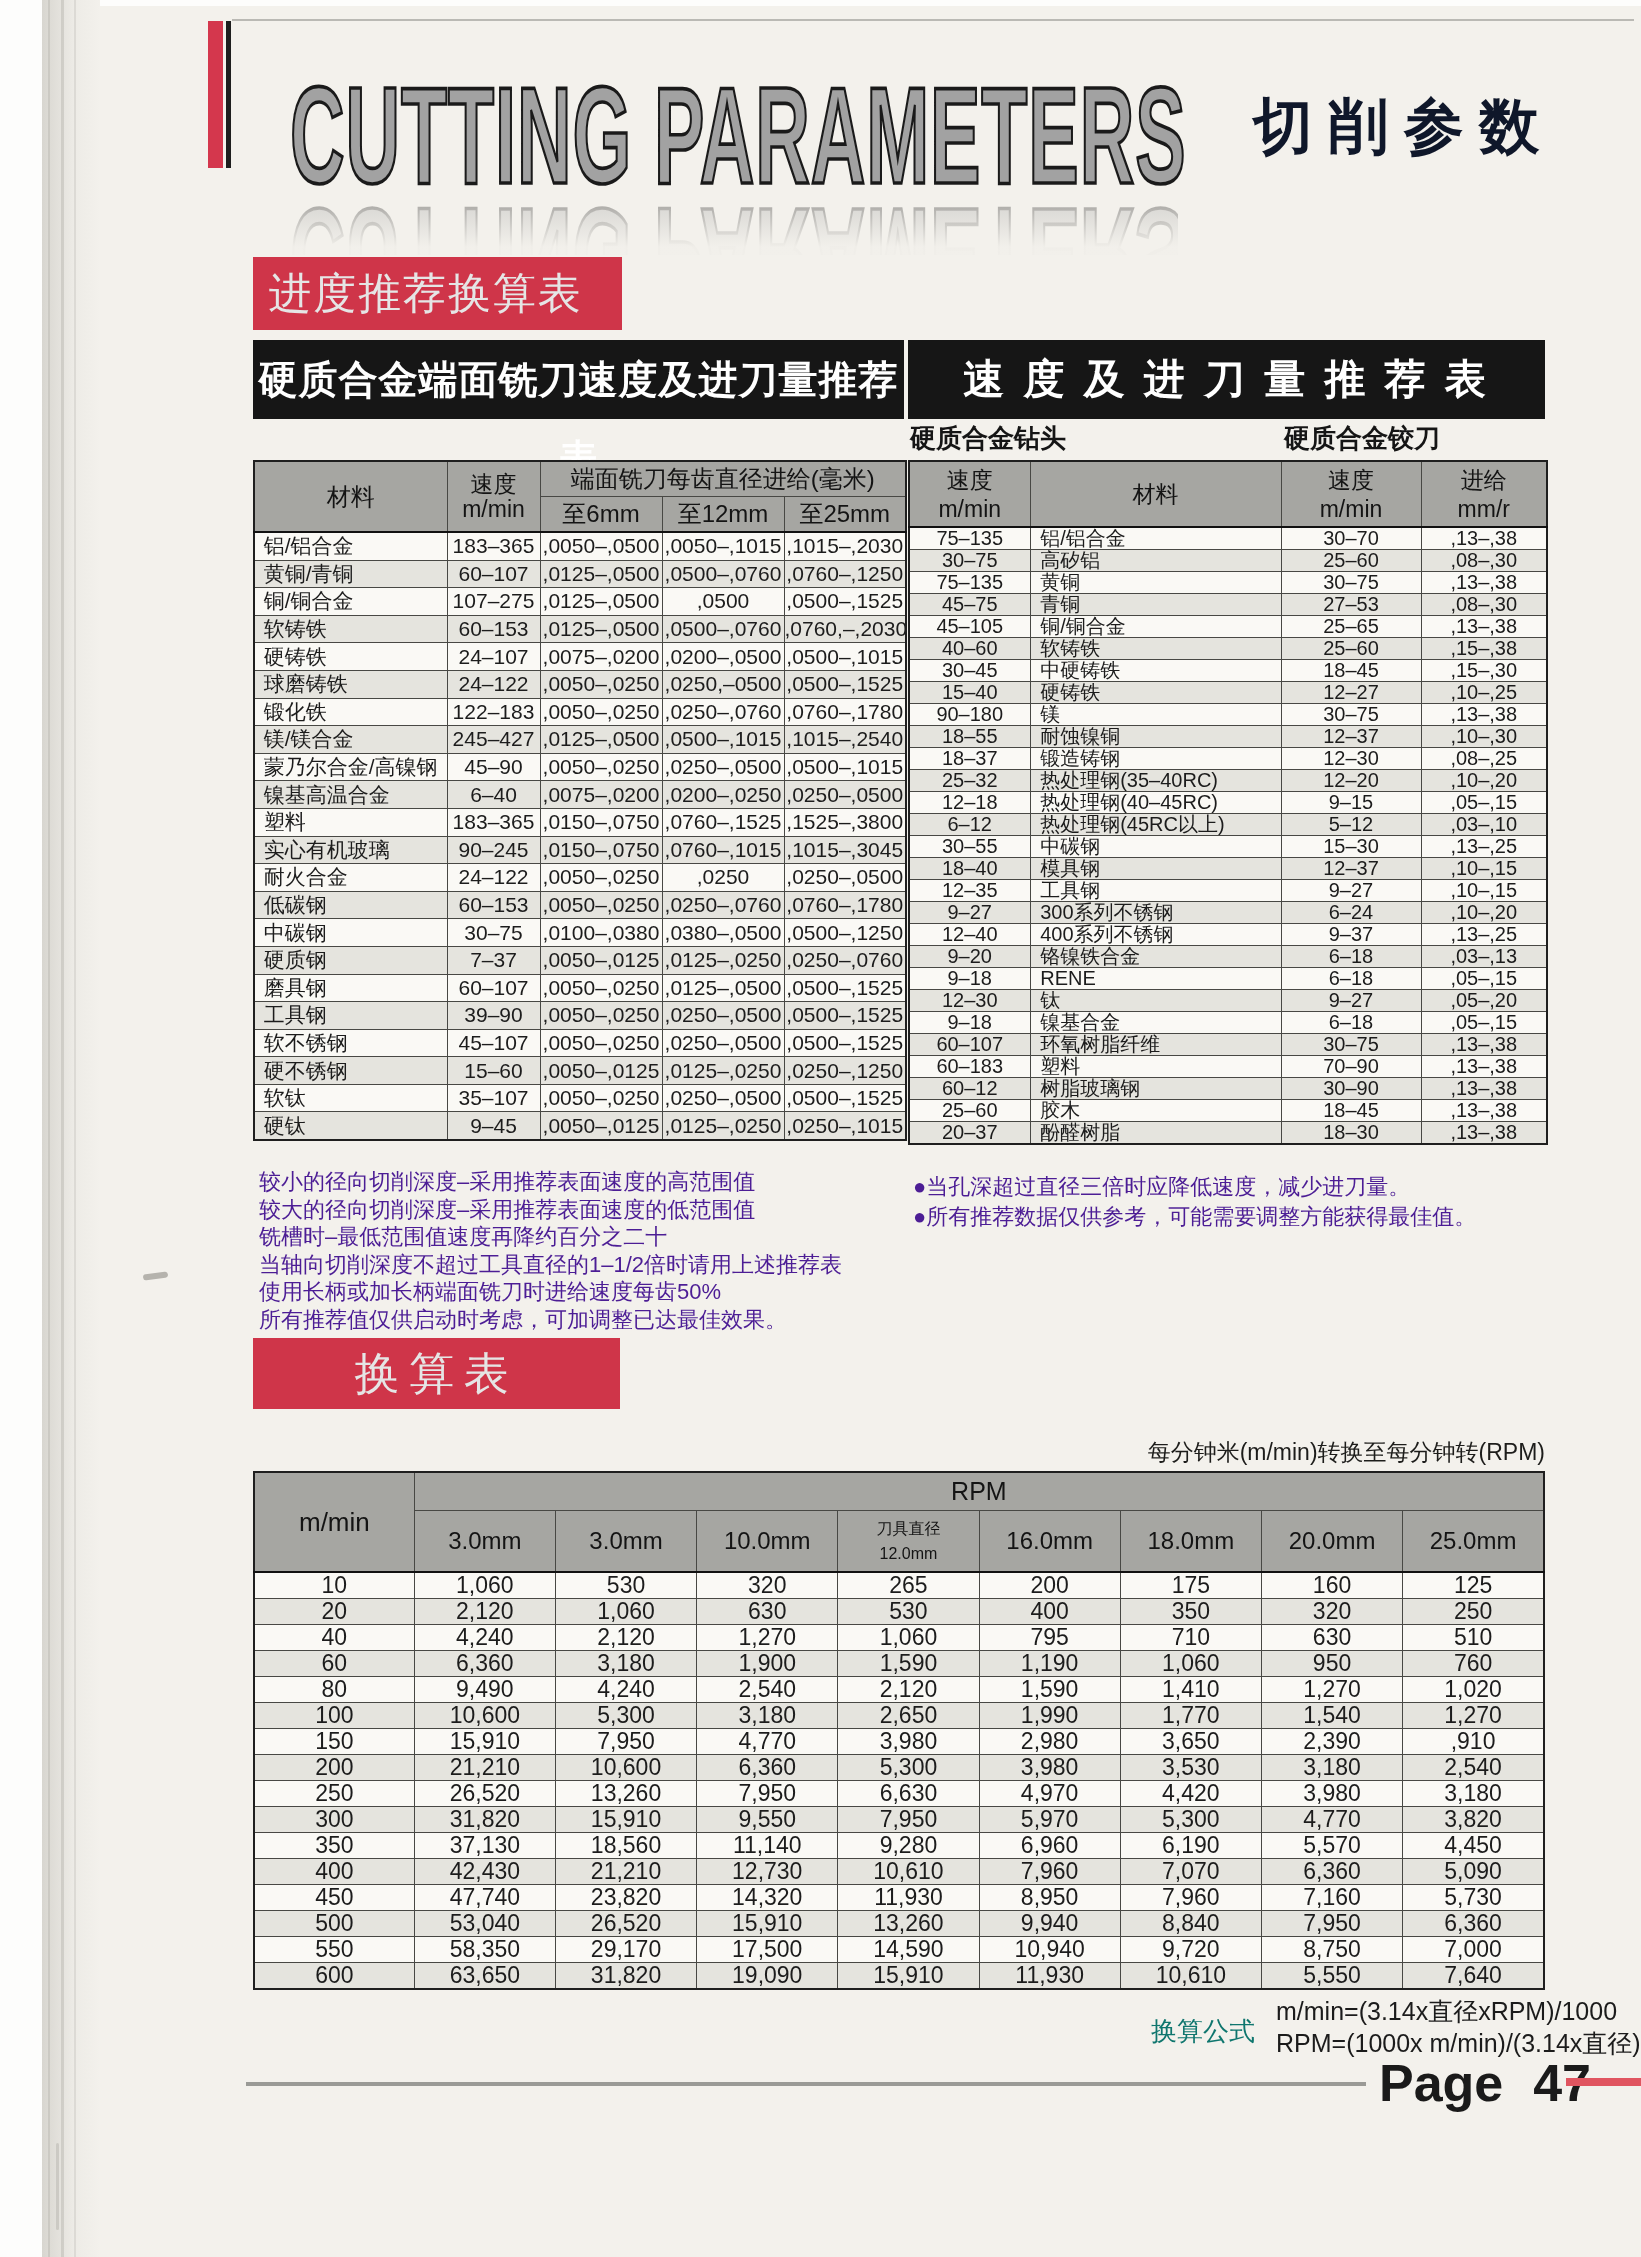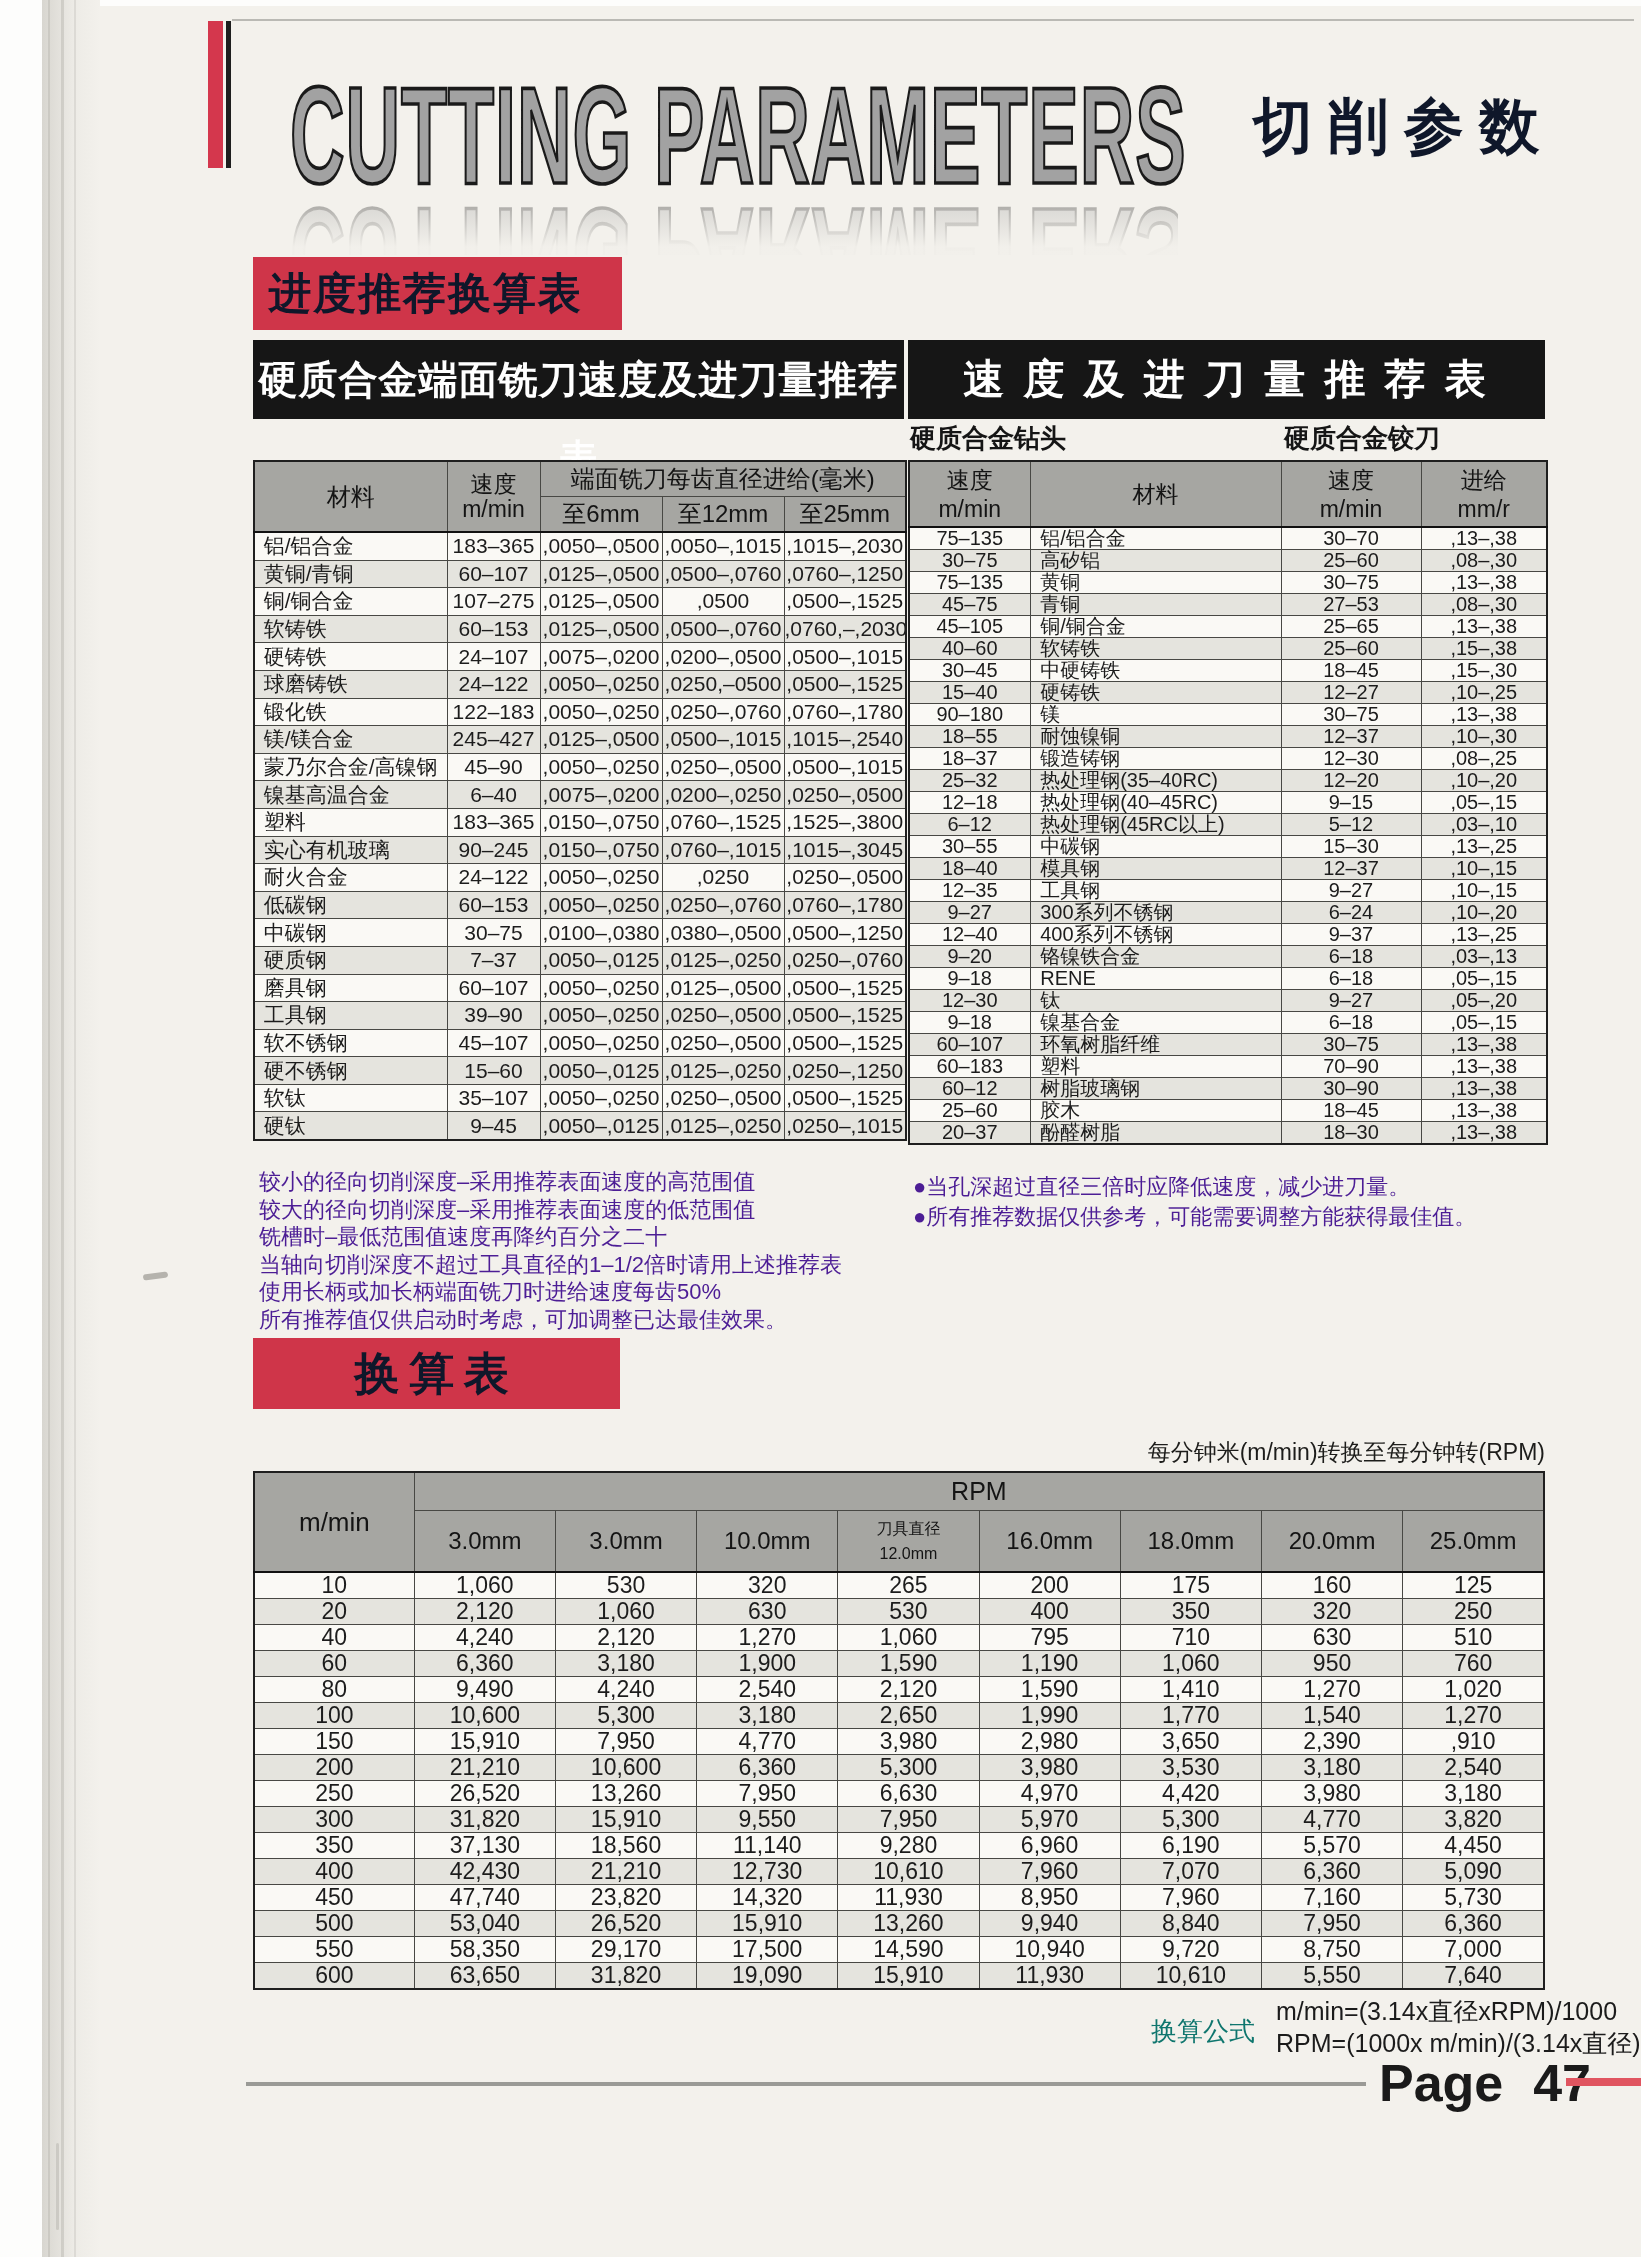--- a/index.html
+++ b/index.html
@@ -19,21 +19,21 @@
   .logo-text{display:inline-block;white-space:nowrap;font-weight:bold;font-size:89px;
     letter-spacing:1px;color:#a2a2a2;-webkit-text-stroke:2.4px #1a1a1a;
     transform:scale(0.85,1.55);transform-origin:left top;}
   .logo-reflect{position:absolute;left:290px;top:199px;width:888px;height:56px;overflow:hidden;}
   .logo-reflect .logo-text{position:absolute;left:0;top:137px;transform:scale(0.85,-1.55);opacity:.45;}
   .logo-reflect .fade{position:absolute;left:0;top:0;width:100%;height:100%;
     background:linear-gradient(to bottom,rgba(243,241,236,.2),rgba(243,241,236,.97) 85%);}
 
   .cn-title{position:absolute;left:1253px;top:87px;font-size:60px;font-weight:bold;letter-spacing:15.4px;color:#0f172a;}
 
-  .banner-red{background:#cf3549;color:#0f172a;font-weight:bold;position:absolute;}
+  .banner-red{background:#cf3549;color:#e5e5e5;font-weight:normal;position:absolute;}
   .banner1{left:253px;top:257px;width:369px;height:73px;font-size:43px;line-height:73px;padding-left:15.4px;box-sizing:border-box;letter-spacing:1.9px;}
   .banner2{left:253px;top:1338px;width:367px;height:71px;font-size:45px;line-height:71px;text-align:center;letter-spacing:9.7px;}
 
   .banner-black{position:absolute;background:#161616;color:#ffffff;font-weight:bold;text-align:center;}
   .banner-black.lb{left:253px;top:340px;width:651px;height:79px;font-size:39px;line-height:79px;letter-spacing:1px;}
   .banner-black.rb{left:908px;top:340px;width:637px;height:79px;font-size:41px;line-height:79px;letter-spacing:3.9px;}
 
   .tool-label{position:absolute;top:421px;font-size:26px;font-weight:bold;color:#151515;}
   .tool-label.drill{left:910px;}
   .tool-label.reamer{left:1284px;}

